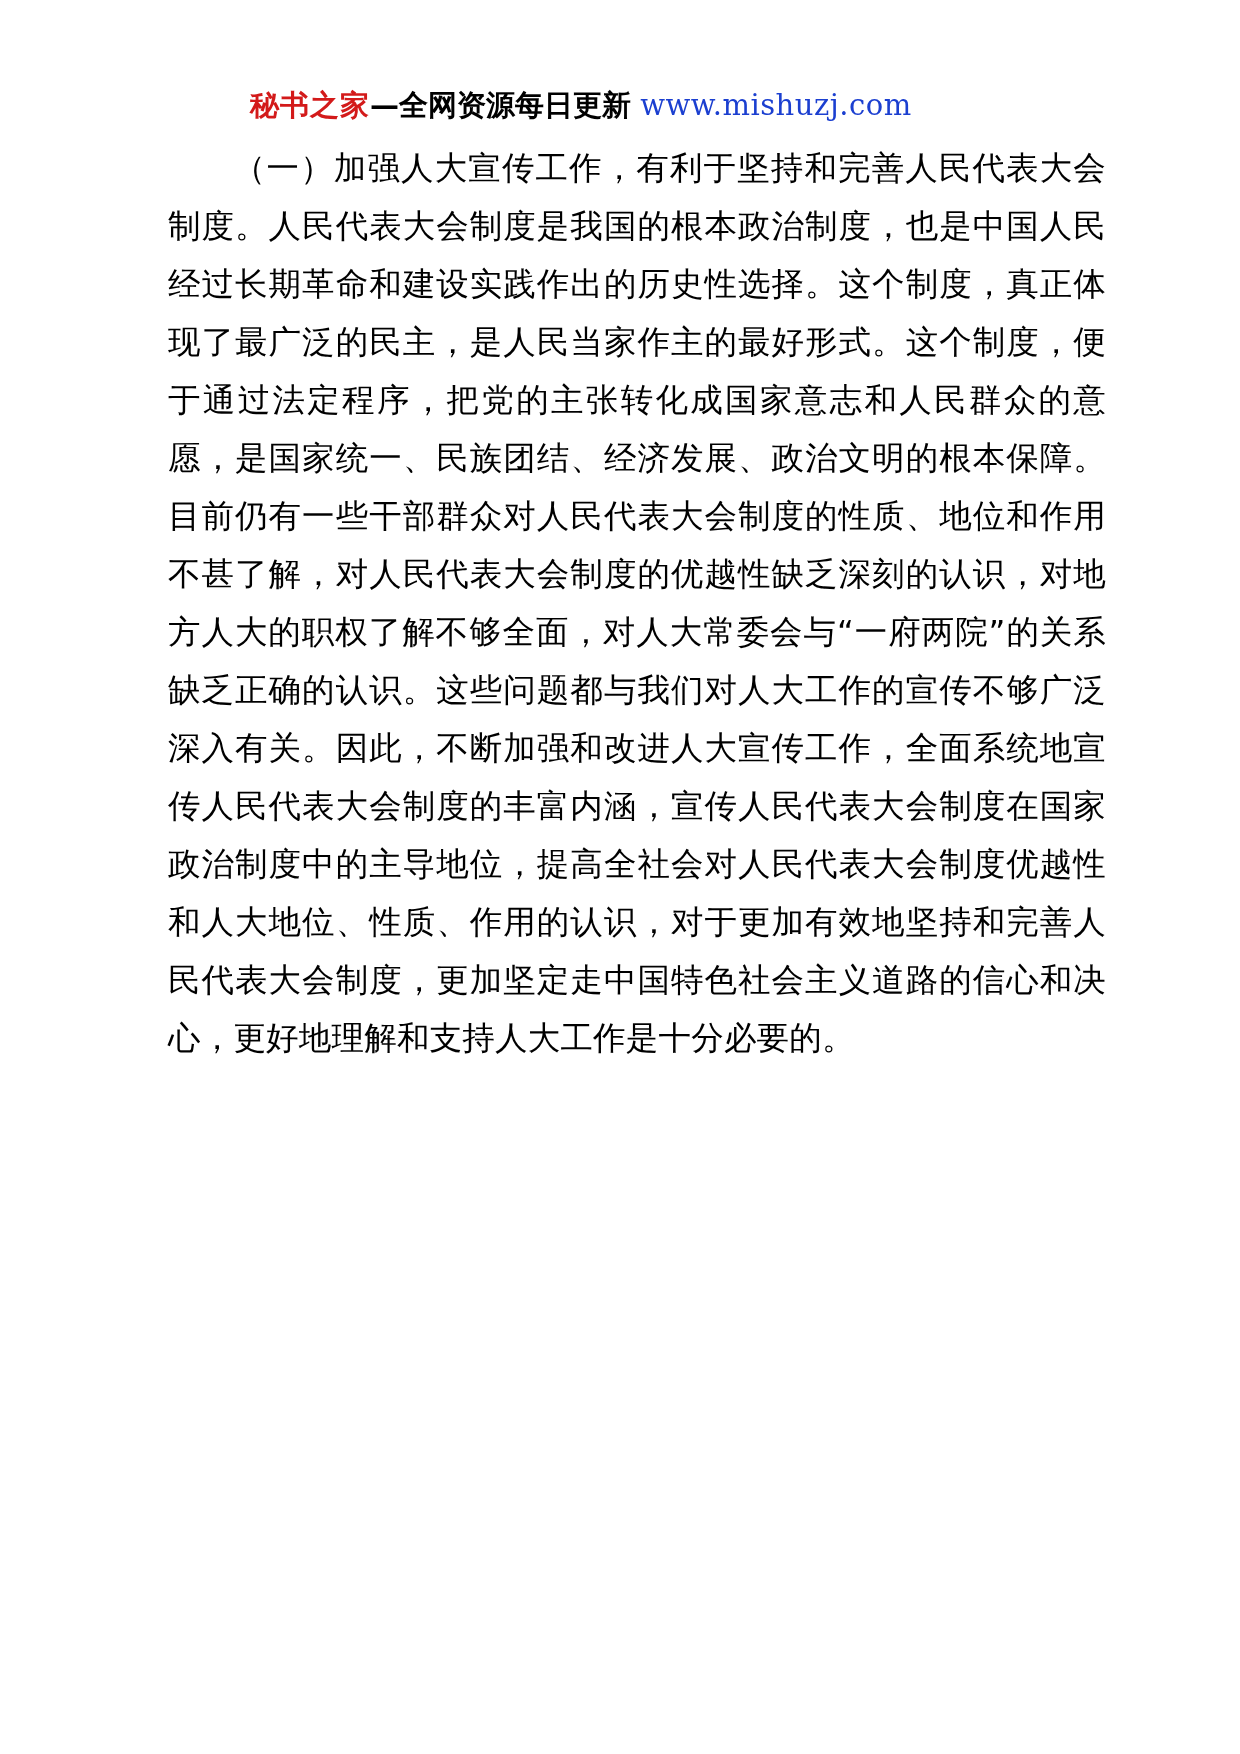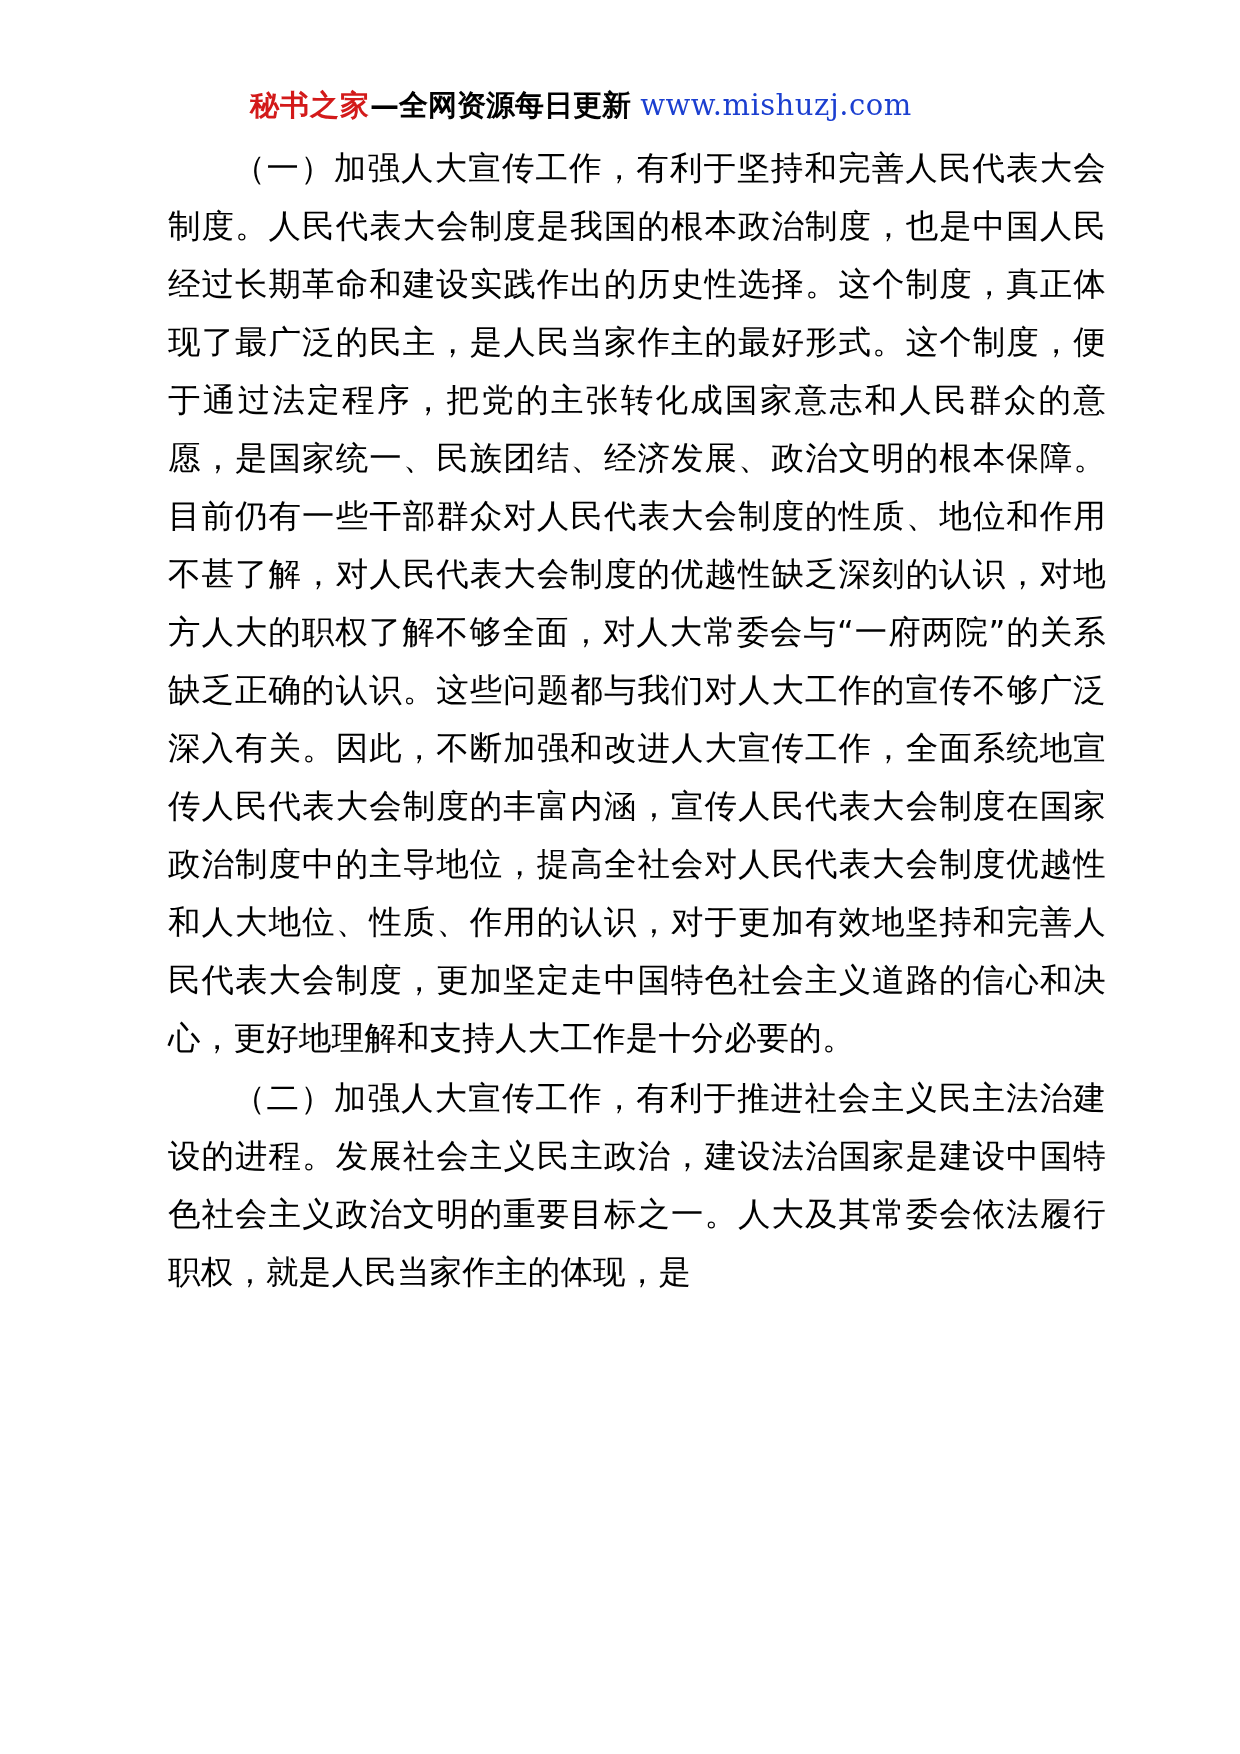--- a/index.html
+++ b/index.html
@@ -61,16 +61,15 @@
 <body>
 
 <div class="page">
 
   <div class="header-line">
     <span class="brand">秘书之家</span><span class="header-mid">—全网资源每日更新</span> <span class="site-url">www.mishuzj.com</span>
   </div>
 
   <div class="body-text">
     <p class="para">（一）加强人大宣传工作，有利于坚持和完善人民代表大会制度。人民代表大会制度是我国的根本政治制度，也是中国人民经过长期革命和建设实践作出的历史性选择。这个制度，真正体现了最广泛的民主，是人民当家作主的最好形式。这个制度，便于通过法定程序，把党的主张转化成国家意志和人民群众的意愿，是国家统一、民族团结、经济发展、政治文明的根本保障。目前仍有一些干部群众对人民代表大会制度的性质、地位和作用不甚了解，对人民代表大会制度的优越性缺乏深刻的认识，对地方人大的职权了解不够全面，对人大常委会与“一府两院”的关系缺乏正确的认识。这些问题都与我们对人大工作的宣传不够广泛深入有关。因此，不断加强和改进人大宣传工作，全面系统地宣传人民代表大会制度的丰富内涵，宣传人民代表大会制度在国家政治制度中的主导地位，提高全社会对人民代表大会制度优越性和人大地位、性质、作用的认识，对于更加有效地坚持和完善人民代表大会制度，更加坚定走中国特色社会主义道路的信心和决心，更好地理解和支持人大工作是十分必要的。</p>
-    <p class="para">（二）加强人大宣传工作，有利于推进社会主义民主法治建设的进程。发展社会主义民主政治，建设法治国家是建设中国特色社会主义政治文明的重要目标之一。人大及其常委会依法履行职权，就是人民当家作主的体现，是</p>
   </div>
 
 </div>
 
 </body></html>

